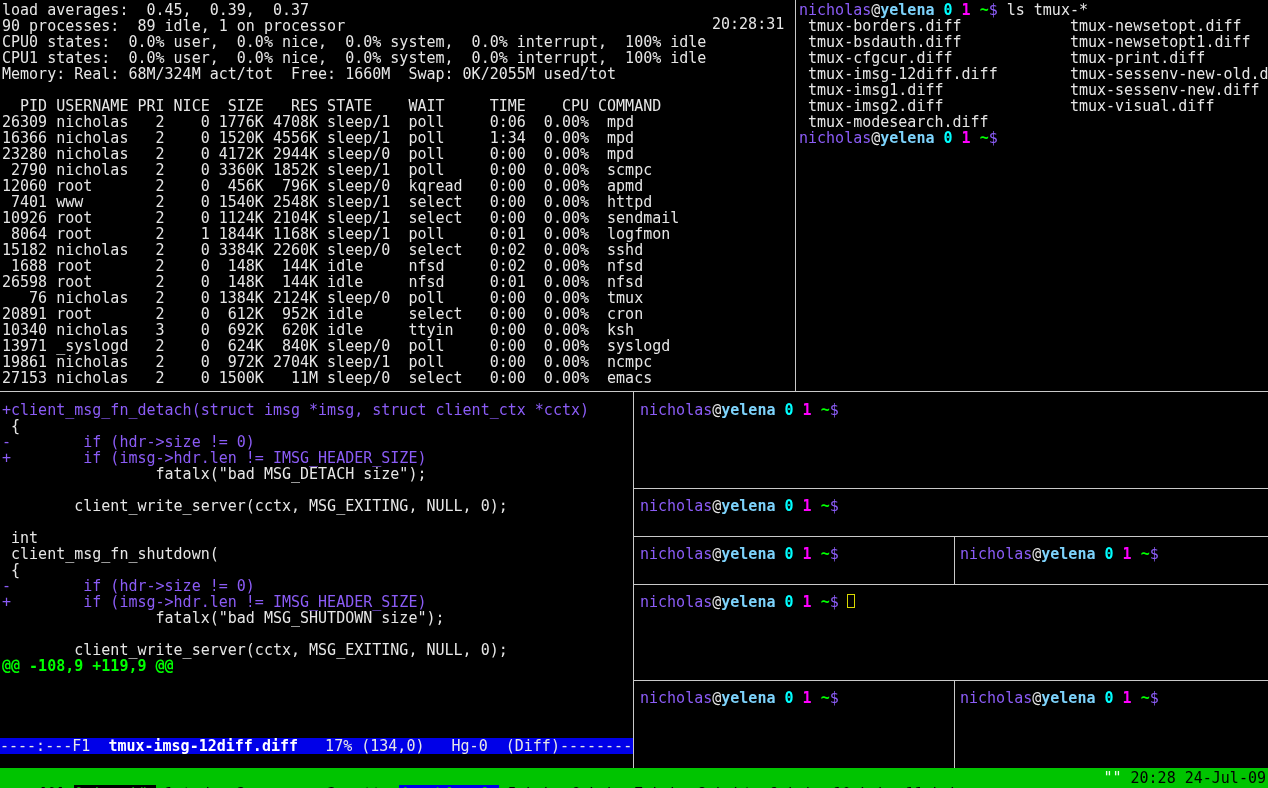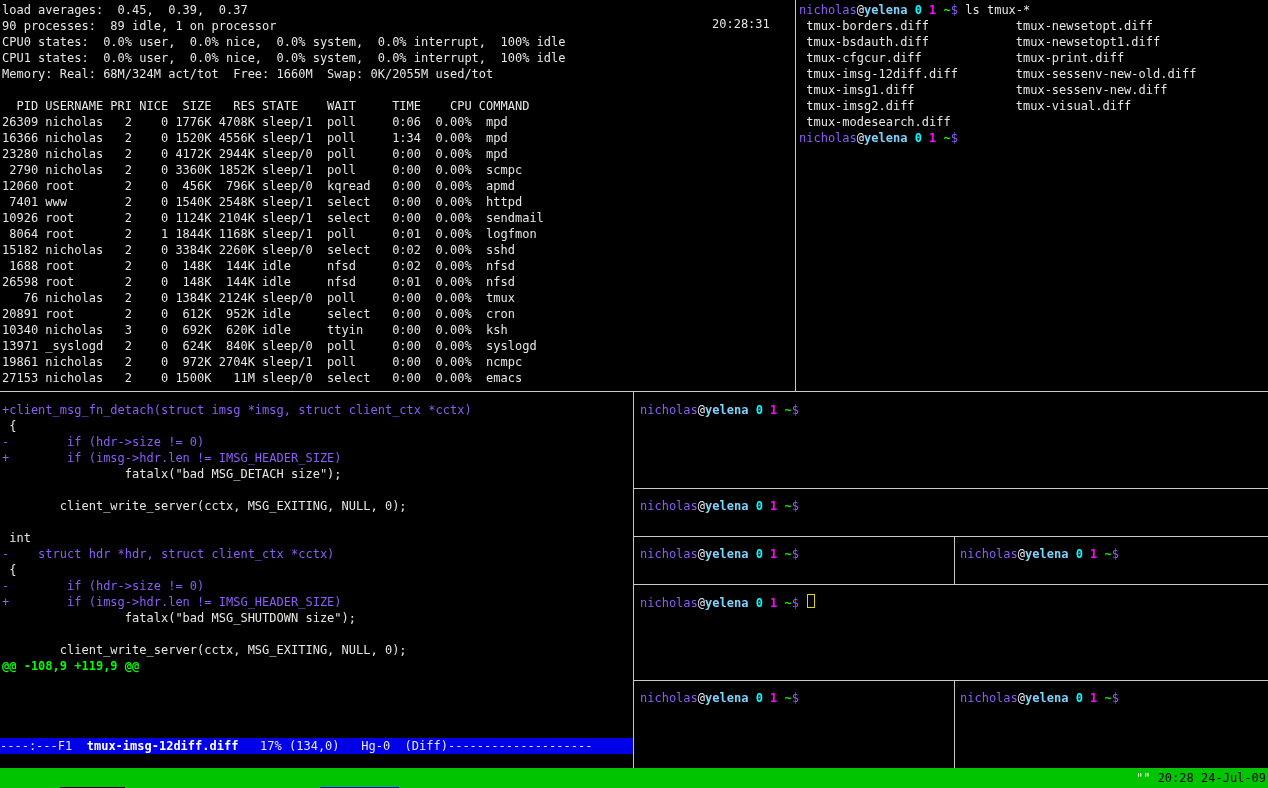--- a/index.html
+++ b/index.html
@@ -1,17 +1,17 @@
 <!DOCTYPE html>
 <html><head>
 <meta charset="utf-8">
 <style>
   html,body{margin:0;padding:0;background:#000;}
   #screen{position:relative;width:1268px;height:788px;background:#000;overflow:hidden;
-          font-family:"DejaVu Sans Mono",monospace;font-size:12px;line-height:16px;}
+          font-family:"DejaVu Sans Mono",monospace;font-size:15px;line-height:16px;}
   pre{margin:0;font:inherit;}
   .abs{position:absolute;}
   .w{color:#e6e6e6;}
   .y{color:#8b5cf6;font-weight:normal;}
   .r{color:#7dd3fc;font-weight:bold;}
   .c{color:#00ffff;font-weight:bold;}
   .m{color:#ff00ff;font-weight:bold;}
   .g{color:#00ff00;font-weight:bold;}
   .line{white-space:pre;height:16px;}
   .pane-region{position:absolute;background:transparent;}
@@ -88,21 +88,21 @@
   <div id="emacs-lines">
       <div class="line y">+client_msg_fn_detach(struct imsg *imsg, struct client_ctx *cctx)</div>
       <div class="line w"> {</div>
       <div class="line y">-        if (hdr-&gt;size != 0)</div>
       <div class="line y">+        if (imsg-&gt;hdr.len != IMSG_HEADER_SIZE)</div>
       <div class="line w">                 fatalx("bad MSG_DETACH size");</div>
       <div class="line w"></div>
       <div class="line w">        client_write_server(cctx, MSG_EXITING, NULL, 0);</div>
       <div class="line w"></div>
       <div class="line w"> int</div>
-      <div class="line y">-    struct hdr *hdr, struct client_ctx *cctx)</div>
+      <div class="line w"> client_msg_fn_shutdown(</div>
       <div class="line w"> {</div>
       <div class="line y">-        if (hdr-&gt;size != 0)</div>
       <div class="line y">+        if (imsg-&gt;hdr.len != IMSG_HEADER_SIZE)</div>
       <div class="line w">                 fatalx("bad MSG_SHUTDOWN size");</div>
       <div class="line w"></div>
       <div class="line w">        client_write_server(cctx, MSG_EXITING, NULL, 0);</div>
       <div class="line g">@@ -108,9 +119,9 @@</div>
     </div>
   <div id="modeline"><span>----:---F1  </span><span class="buf">tmux-imsg-12diff.diff</span><span>   17% (134,0)   Hg-0  (Diff)</span><span>--------------------</span></div>
 

